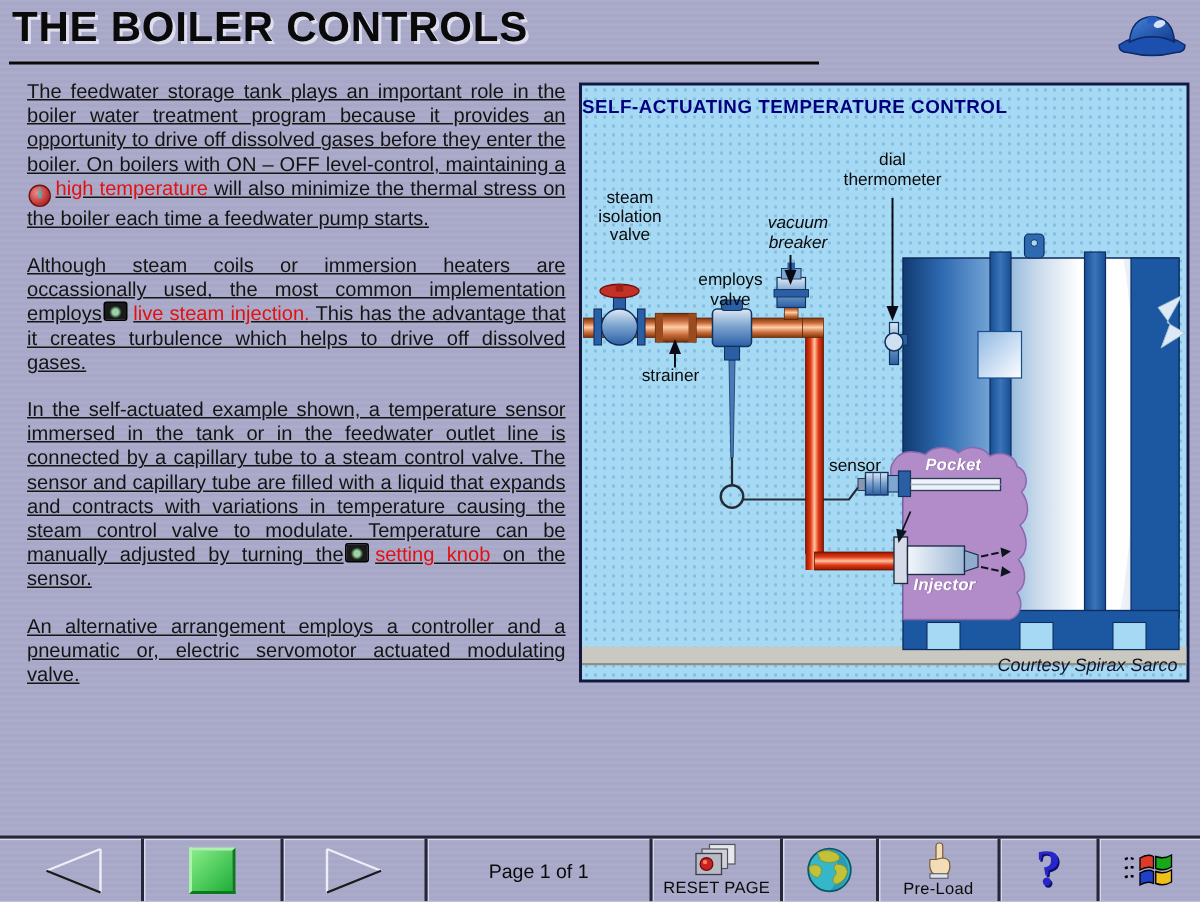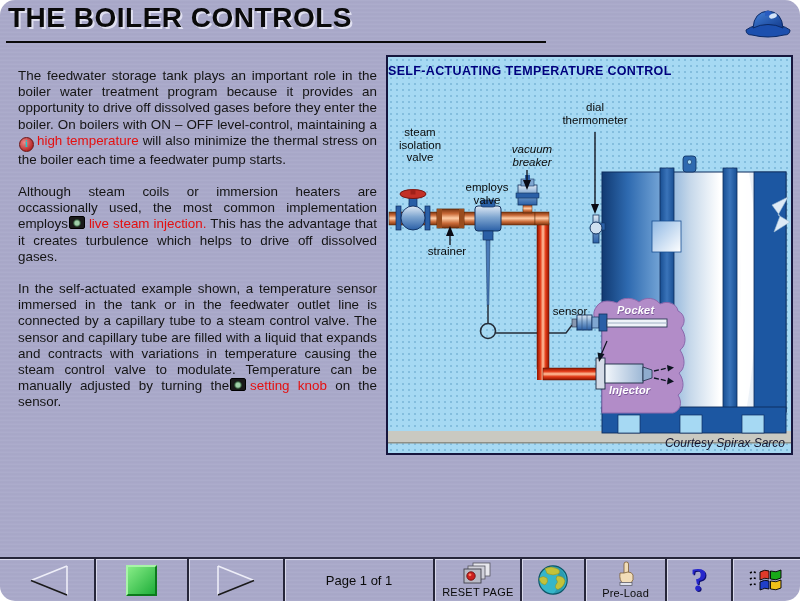--- a/index.html
+++ b/index.html
@@ -1,28 +1,28 @@
 <!DOCTYPE html>
 <html><head>
 <meta charset="utf-8">
 <style>
   html,body{margin:0;padding:0;}
   .page{position:relative;width:800px;height:601px;overflow:hidden;
     background:#a9a9c9;
     background-image:repeating-linear-gradient(180deg,#aeaecd 0px,#a6a6c6 2px,#abaacb 4px);
-    font-family:"Liberation Sans",sans-serif;color:#101010;border-radius:15px;}
+    font-family:"Liberation Sans",sans-serif;color:#101010;}
   
   .title{position:absolute;left:8px;top:2px;font-size:28px;font-weight:bold;
     letter-spacing:.5px;color:#0a0a0a;text-shadow:2px 2px 0 #dfdff0;white-space:nowrap;}
   .title-rule{position:absolute;left:6px;top:41px;width:540px;height:2px;background:#0a0a0a;}
   .hardhat{position:absolute;left:744px;top:4px;width:48px;height:40px;}
   
   .article{position:absolute;left:18px;top:52px;width:359px;}
   .article h2{margin:0 0 9px 0;font-size:15px;font-weight:bold;letter-spacing:.2px;color:#0a0a0a;}
-  .article p{margin:16px 0 15px 0;font-size:13.4px;line-height:16.2px;text-align:justify;color:#141414;}
+  .article p{margin:1px 0 15px 0;font-size:13.4px;line-height:16.2px;text-align:justify;color:#141414;text-decoration:underline;}
   .redlink{color:#e41010;cursor:pointer;}
   .icon-info{display:inline-block;width:13px;height:13px;border-radius:50%;
     background:radial-gradient(circle at 35% 35%,#f08a8a,#b42828 72%);
     border:1px solid #6e1414;color:#18cccc;font-size:10px;font-weight:bold;line-height:12px;
     text-align:center;vertical-align:-2px;font-family:"Liberation Serif",serif;margin:0 3px 0 1px;}
   .icon-cam{display:inline-block;width:14px;height:11px;border-radius:2px;vertical-align:-1px;
     margin:0 4px 0 1px;border:1px solid #000;
     background:radial-gradient(circle at 50% 55%,#9fd0a8 0 2px,#2a4a30 3.6px,#1a1a1a 4.2px);}
   
   .panel{position:absolute;left:386px;top:55px;width:407px;height:400px;box-sizing:border-box;
@@ -70,20 +70,21 @@
     <path d="M2,26 Q10,20 24,20 Q38,20 46,26 Q46,31 40,31 Q24,35 8,31 Q2,31 2,26 Z" fill="#1c4fae" stroke="#0c2a66" stroke-width="1"></path>
     <path d="M9,24 Q10,8 24,7 Q38,8 39,24 Q32,20.5 24,20.5 Q16,20.5 9,24 Z" fill="url(#gHat)" stroke="#0c2a66" stroke-width="1"></path>
     <path d="M21,7.5 Q24,6 27,7.5 L27,12 Q24,11 21,12 Z" fill="#2a5cc0"></path>
     <ellipse cx="29" cy="12" rx="4" ry="2.4" fill="#e8f2ff" opacity=".9" transform="rotate(-18 29 12)"></ellipse>
   </svg>
 
   <div class="article">
     <p><span>The feedwater storage tank plays an important role in the boiler water treatment program because it provides an opportunity to drive off dissolved gases before they enter the boiler. On boilers with ON – OFF level-control, maintaining a</span><span class="icon-info">i</span><span class="redlink">high temperature</span><span> will also minimize the thermal stress on the boiler each time a feedwater pump starts.</span></p>
     <p><span>Although steam coils or immersion heaters are occassionally used, the most common implementation employs</span><span class="icon-cam"></span><span class="redlink">live steam injection.</span><span> This has the advantage that it creates turbulence which helps to drive off dissolved gases.</span></p>
     <p><span>In the self-actuated example shown, a temperature sensor immersed in the tank or in the feedwater outlet line is connected by a capillary tube to a steam control valve. The sensor and capillary tube are filled with a liquid that expands and contracts with variations in temperature causing the steam control valve to modulate. Temperature can be manually adjusted by turning the</span><span class="icon-cam"></span><span class="redlink">setting knob</span><span> on the sensor.</span></p>
+    <p>An alternative arrangement employs a controller and a pneumatic or, electric servomotor actuated modulating valve.</p>
   </div>
 
   <div class="panel">
     <svg class="dg-art" width="403" height="396" viewBox="0 0 403 396">
       <defs>
         <linearGradient id="gCopper" x1="0" y1="0" x2="0" y2="1">
           <stop offset="0" stop-color="#7a3410"></stop>
             <stop offset=".25" stop-color="#c96a38"></stop>
           <stop offset=".48" stop-color="#ffcda6"></stop>
             <stop offset=".75" stop-color="#c96a38"></stop>

